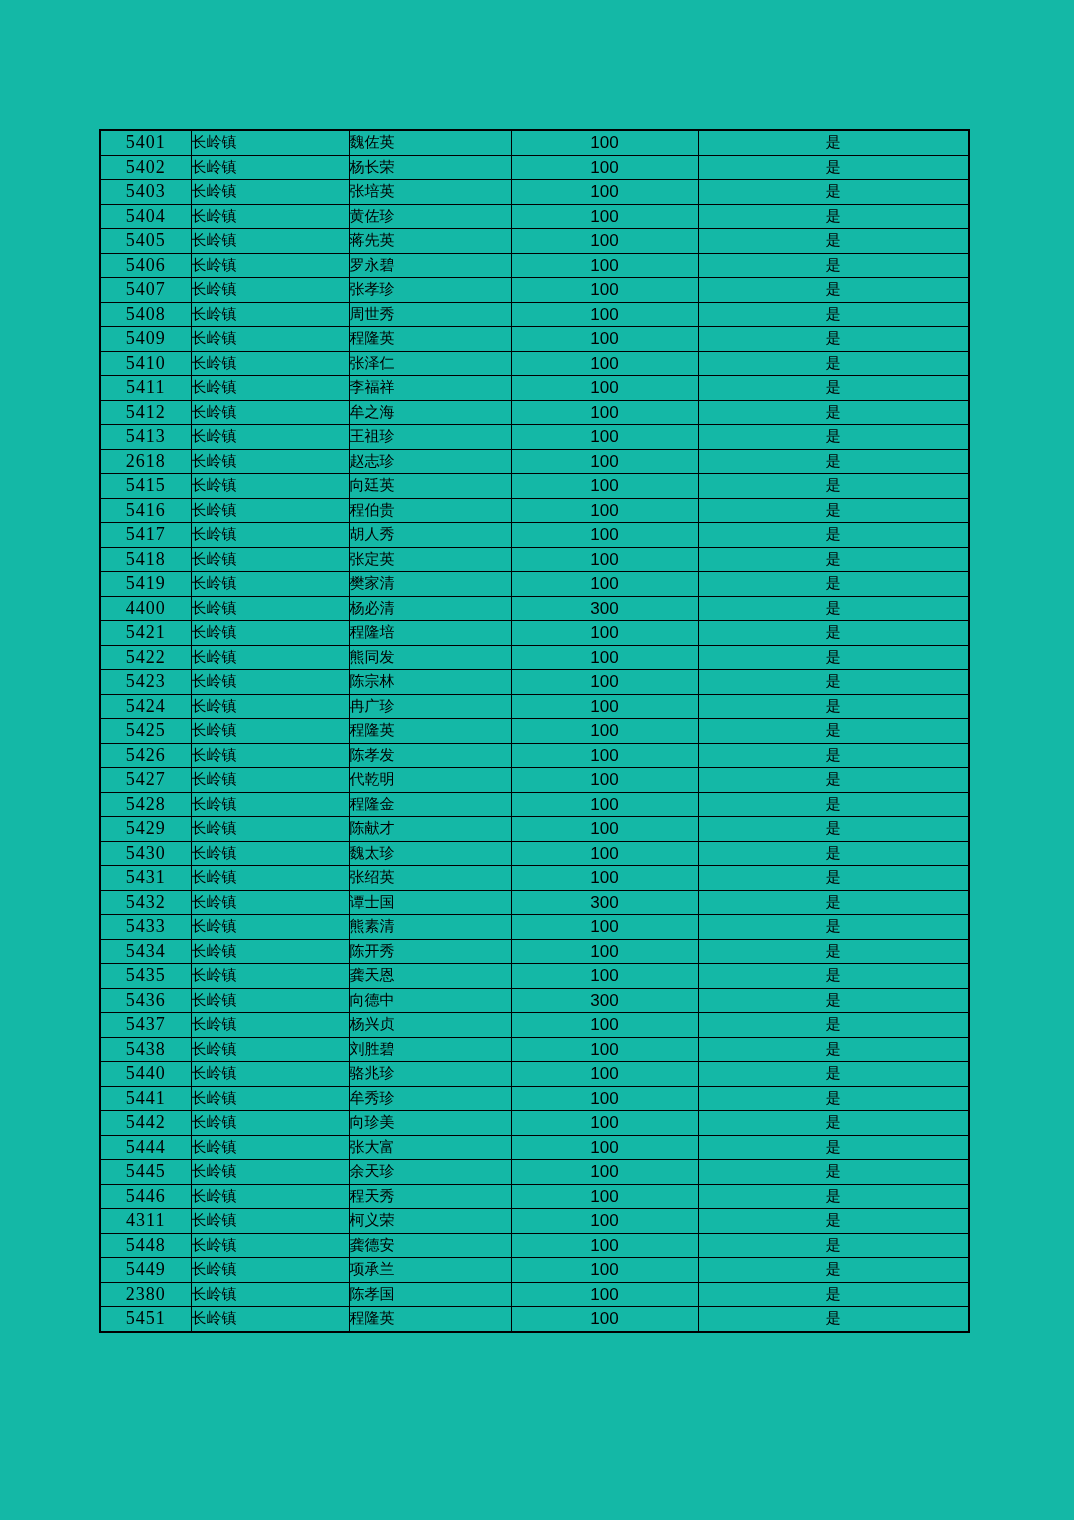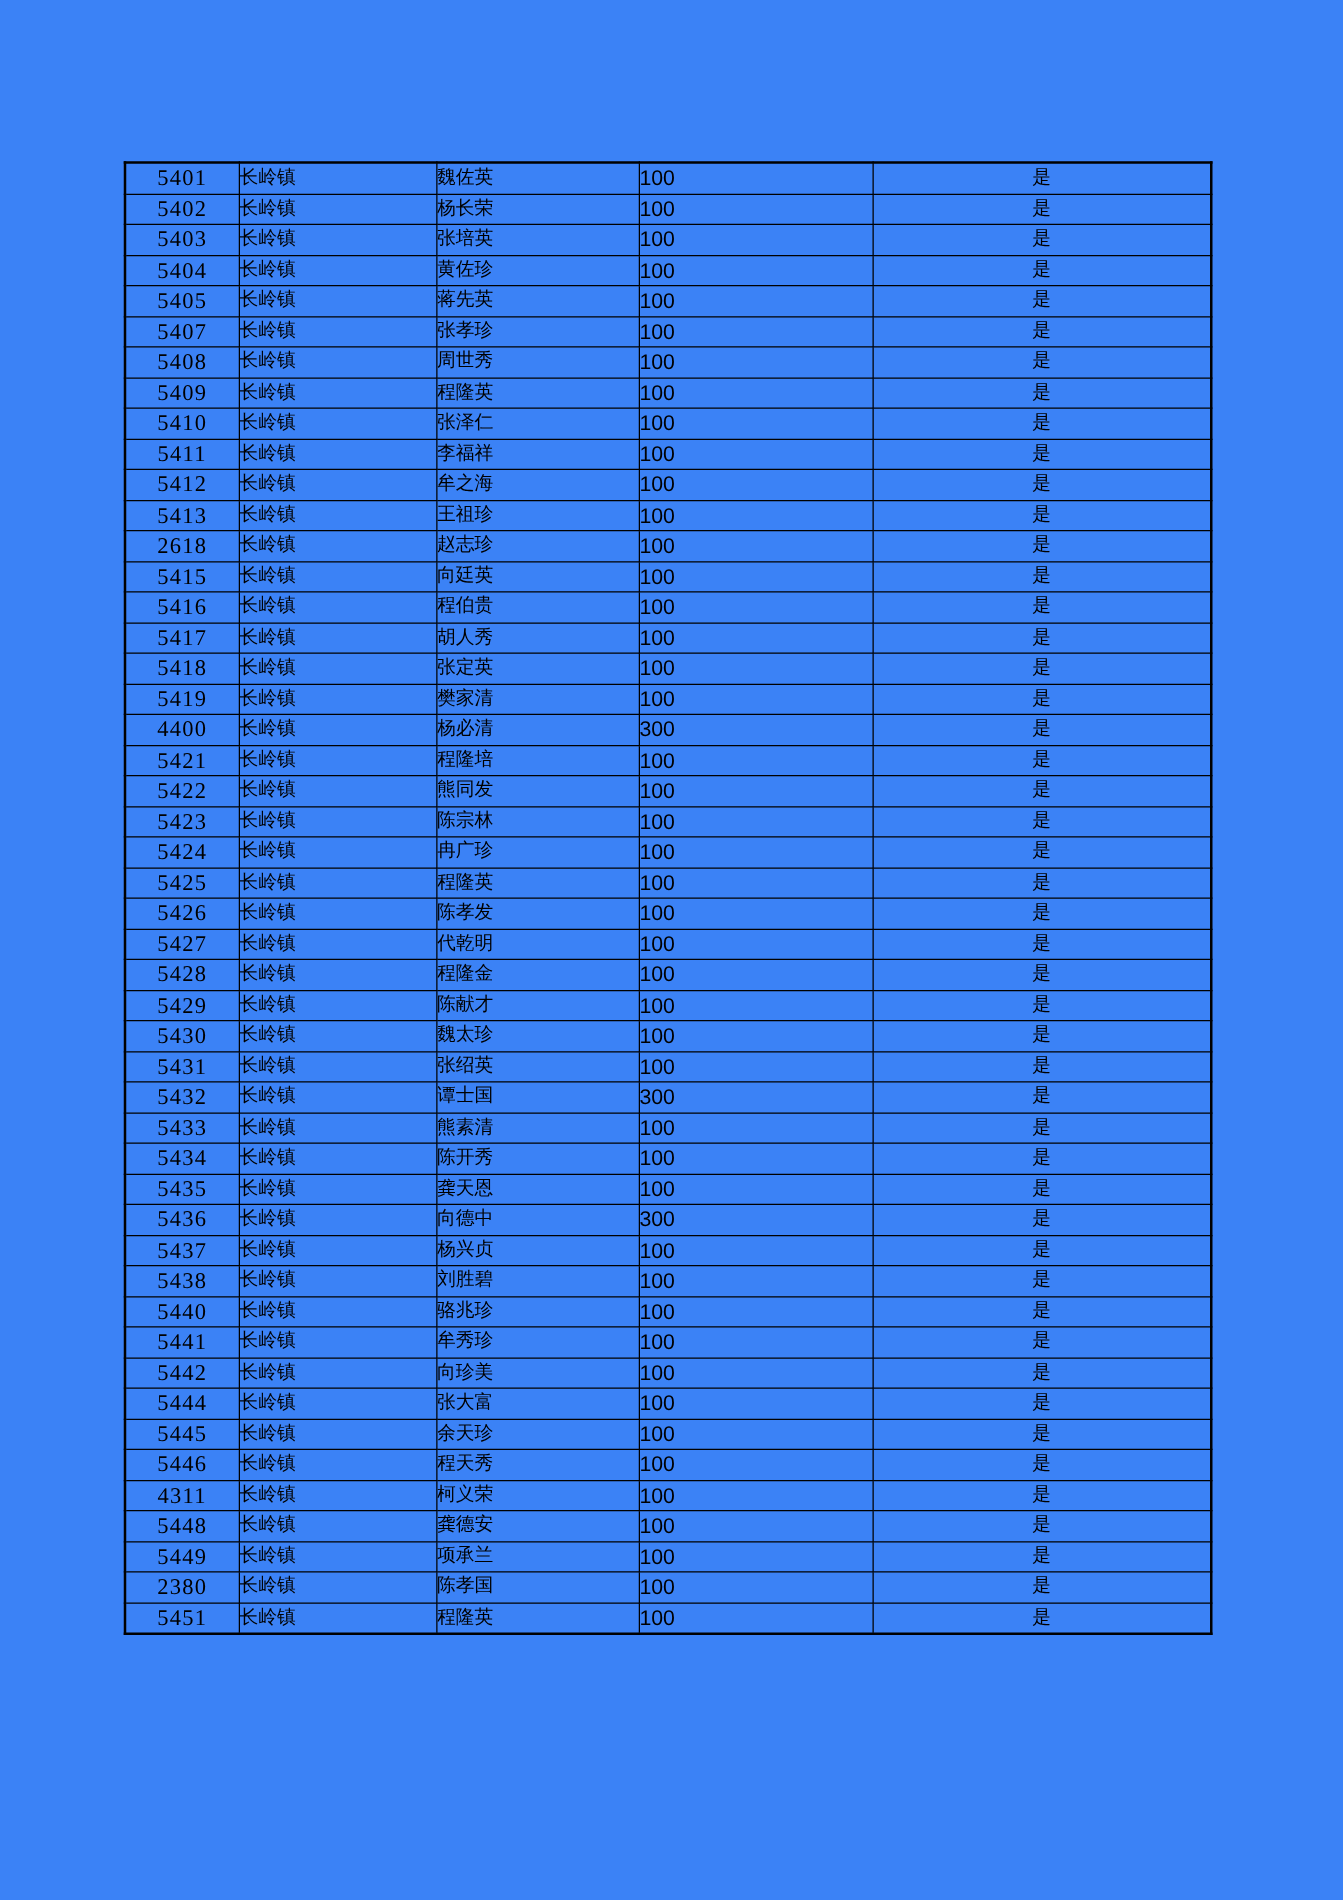--- a/index.html
+++ b/index.html
@@ -10,21 +10,21 @@
   body {
     width: 1074px;
     height: 1520px;
     position: relative;
     font-family: "Liberation Serif", "DejaVu Serif", serif;
     color: #000000;
   }
   .page {
     position: absolute;
     inset: 0;
-    background: #3b82f6;
+    background: #14b8a6;
   }
   table.roster {
     position: absolute;
     left: 99px;
     top: 129px;
     border-collapse: collapse;
     table-layout: fixed;
     width: 869px;
     border: 2px solid #000000;
   }
@@ -43,21 +43,21 @@
     font-family: "Liberation Serif", "DejaVu Serif", serif;
     letter-spacing: 1px;
   }
   td.c1, td.c2 {
     text-align: left;
     padding-left: 5px;
     font-size: 15px;
     font-family: "Liberation Serif", "DejaVu Serif", serif;
   }
   td.c3 {
-    text-align: left;
+    text-align: center;
     padding-left: 3px;
     font-size: 17px;
     font-family: "Liberation Sans", "DejaVu Sans", sans-serif;
   }
   td.c4 {
     text-align: center;
     font-size: 15px;
     font-family: "Liberation Serif", "DejaVu Serif", serif;
   }
 </style>
@@ -103,20 +103,27 @@
           <td class="c4">是</td>
         </tr>
         <tr>
           <td class="c0">5405</td>
           <td class="c1">长岭镇</td>
           <td class="c2">蒋先英</td>
           <td class="c3">100</td>
           <td class="c4">是</td>
         </tr>
         <tr>
+          <td class="c0">5406</td>
+          <td class="c1">长岭镇</td>
+          <td class="c2">罗永碧</td>
+          <td class="c3">100</td>
+          <td class="c4">是</td>
+        </tr>
+        <tr>
           <td class="c0">5407</td>
           <td class="c1">长岭镇</td>
           <td class="c2">张孝珍</td>
           <td class="c3">100</td>
           <td class="c4">是</td>
         </tr>
         <tr>
           <td class="c0">5408</td>
           <td class="c1">长岭镇</td>
           <td class="c2">周世秀</td>

